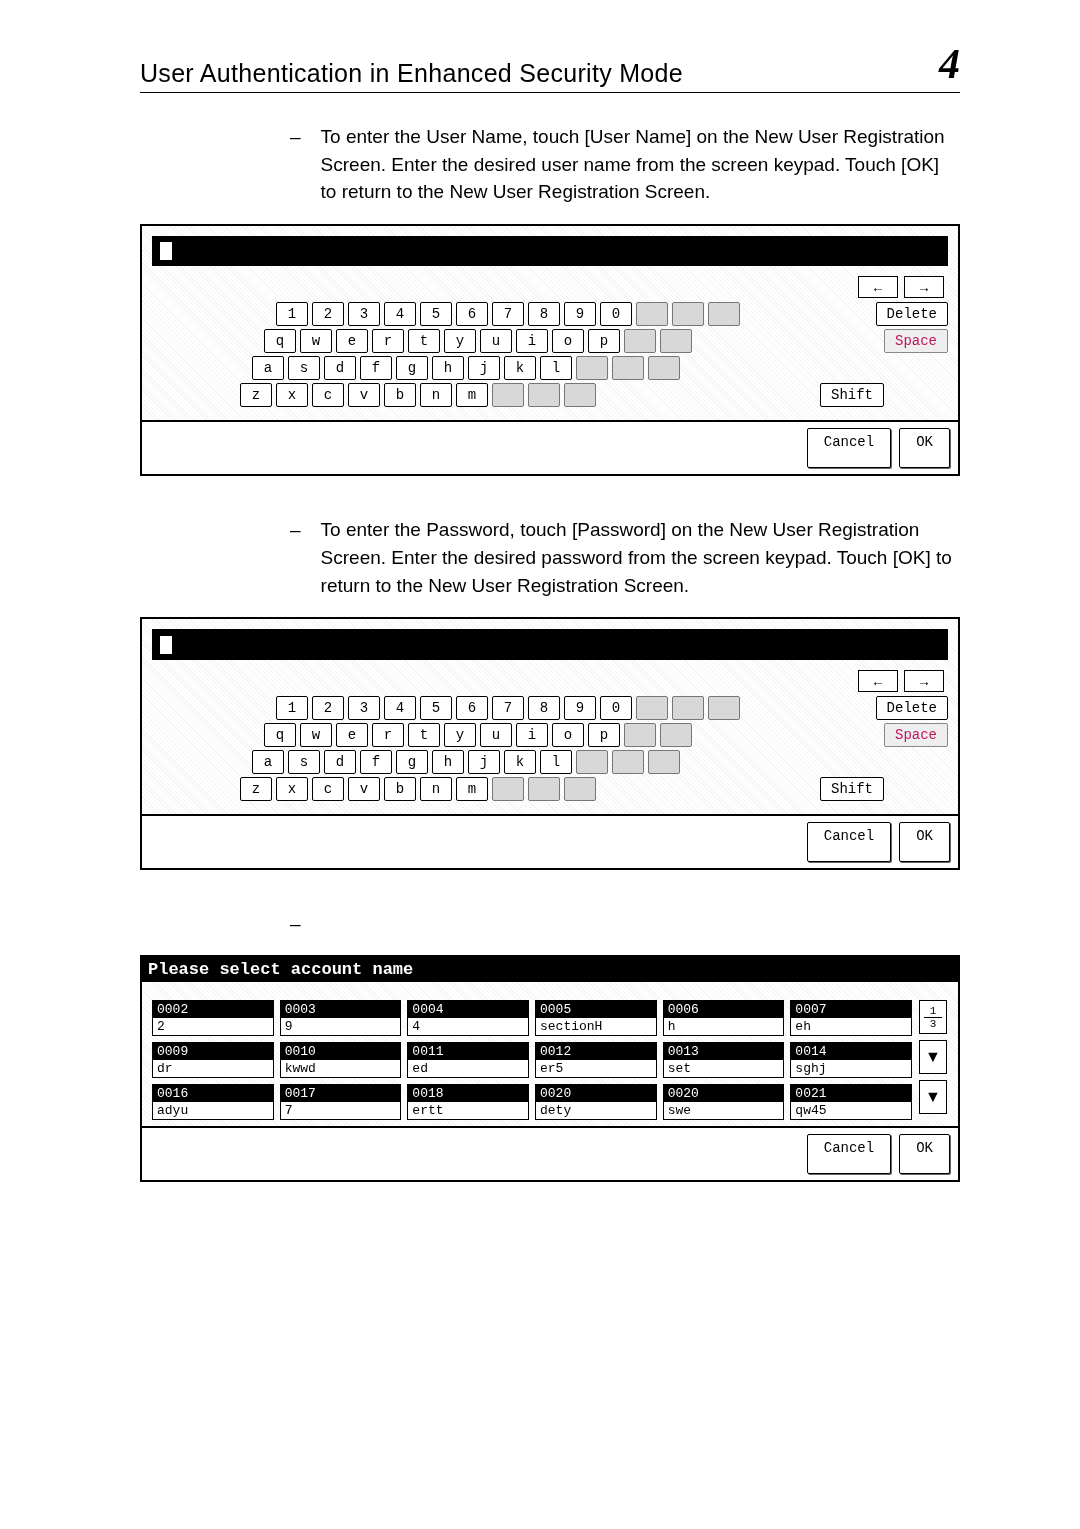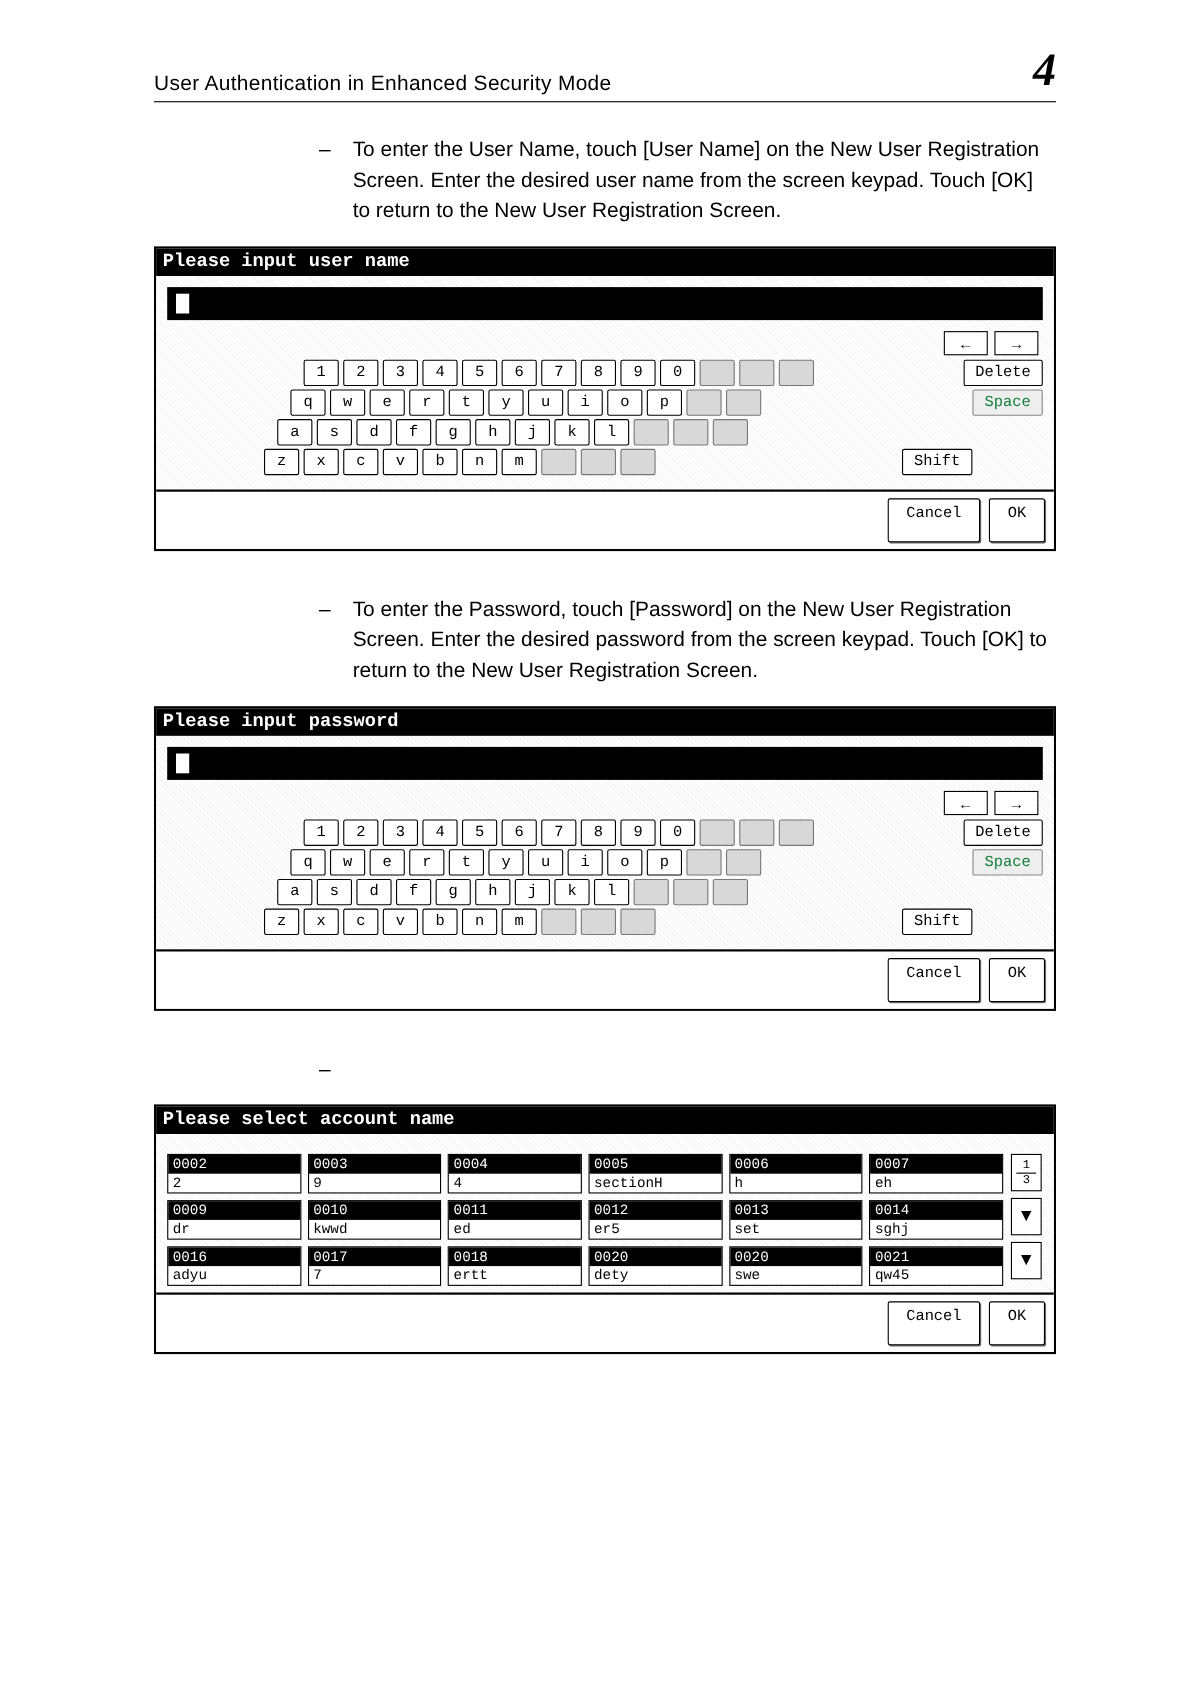--- a/index.html
+++ b/index.html
@@ -15,21 +15,21 @@
     padding: 40px 120px 40px 140px;
   }
   .hdr {
     display: flex;
     justify-content: space-between;
     align-items: flex-end;
     border-bottom: 1px solid #000;
     padding-bottom: 4px;
     margin-bottom: 30px;
   }
-  .hdr-title { font-size: 19px; letter-spacing: 0.3px;}
+  .hdr-title { font-size: 25px; letter-spacing: 0.3px;}
   .hdr-num { font-size: 42px; font-style: italic; font-weight: bold; font-family: Georgia, serif; }
   .para {
     font-size: 19px;
     line-height: 1.45;
     margin: 0 0 18px 0;
     padding-left: 150px;
     display: flex;
     gap: 20px;
   }
   .dash { flex: 0 0 auto; }
@@ -63,21 +63,21 @@
   .key, .wkey, .btn3d {
     border:1px solid #000; background:#fff;
     font-family: "Courier New", monospace;
     font-size:14px; text-align:center;
     height:24px; line-height:22px;
     border-radius:2px;
   }
   .key { width:32px; }
   .blank { border:1px solid #777; background:#d8d8d8; width:32px; height:24px; border-radius:2px;}
   .wkey { padding: 0 10px; }
-  .disabled { color:#15803d; border-color:#888; background:#eee;}
+  .disabled { color:#be185d; border-color:#888; background:#eee;}
   .arrow-row { display:flex; gap:6px; justify-content:flex-end; padding-right:4px; margin-bottom:4px;}
   .arrk { border:1px solid #000; background:#fff; width:40px; height:22px; line-height:20px; text-align:center; font-size:14px;}
   .del-row { display:flex; align-items:center; }
   .bottom-bar {
     display:flex; justify-content:flex-end; gap:8px;
     padding:6px 8px; border-top:2px solid #000; background:#fff;
   }
   .btn3d {
     padding: 2px 16px; height:40px; line-height:22px;
     box-shadow: 1px 1px 0 #666;
@@ -112,21 +112,20 @@
     <span class="hdr-title">User Authentication in Enhanced Security Mode</span>
     <span class="hdr-num">4</span>
   </div>
 
   <div class="para">
     <span class="dash">–</span>
     <span>To enter the User Name, touch [User Name] on the New User Registration Screen. Enter the desired user name from the screen keypad. Touch [OK] to return to the New User Registration Screen.</span>
   </div>
 
   <div class="panel">
-    <div class="panel-title">Please input user name</div>
     <div class="panel-inner">
       <div class="input-bar"><span class="cursor"></span></div>
       <div class="key-area">
         <div class="arrow-row">
           <div class="arrk">←</div>
           <div class="arrk">→</div>
         </div>
         <div class="krow del-row">
           <div class="spacer" style="width:120px"></div>
           <div class="key">1</div>
@@ -200,21 +199,20 @@
       <div class="btn3d">OK</div>
     </div>
   </div>
 
   <div class="para">
     <span class="dash">–</span>
     <span>To enter the Password, touch [Password] on the New User Registration Screen. Enter the desired password from the screen keypad. Touch [OK] to return to the New User Registration Screen.</span>
   </div>
 
   <div class="panel">
-    <div class="panel-title">Please input password</div>
     <div class="panel-inner">
       <div class="input-bar"><span class="cursor"></span></div>
       <div class="key-area">
         <div class="arrow-row">
           <div class="arrk">←</div>
           <div class="arrk">→</div>
         </div>
         <div class="krow del-row">
           <div class="spacer" style="width:120px"></div>
           <div class="key">1</div>

